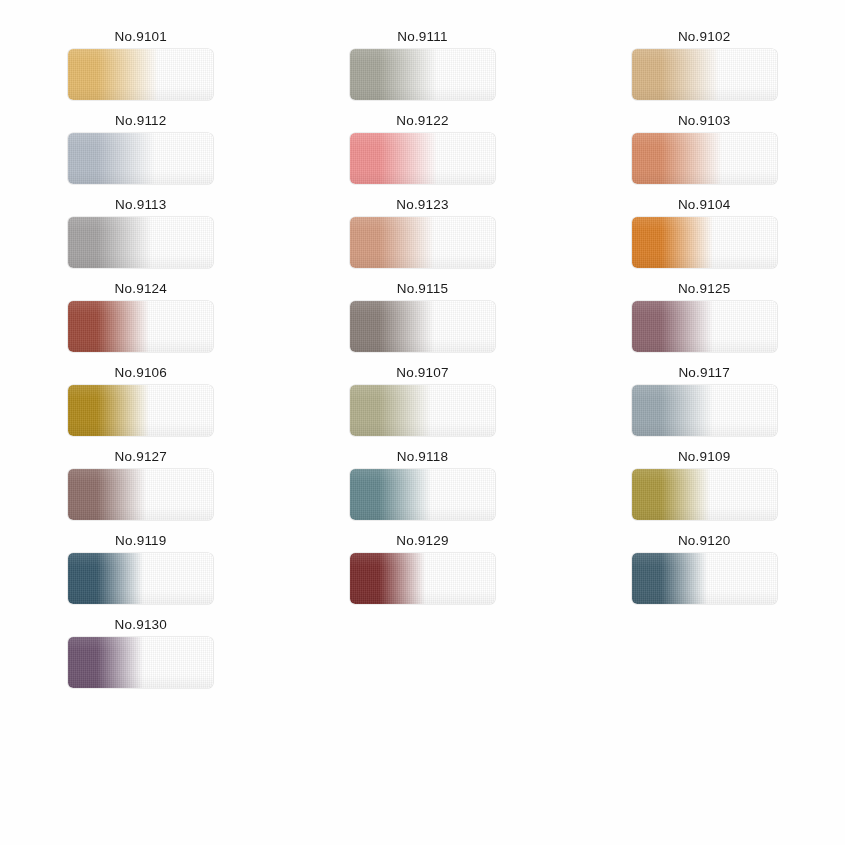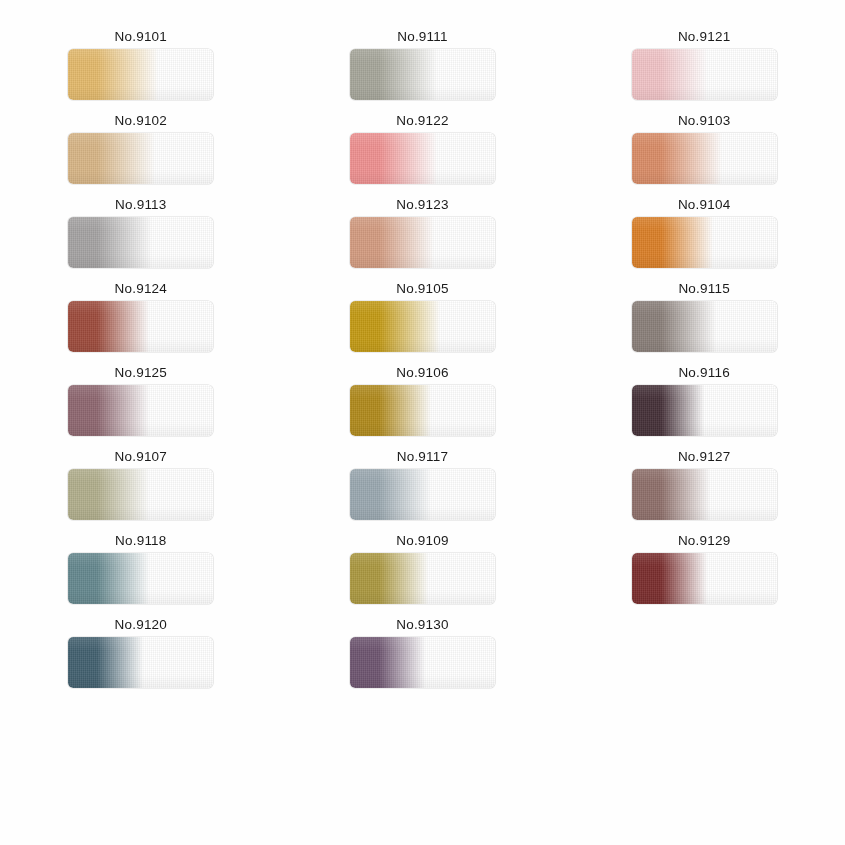--- a/index.html
+++ b/index.html
@@ -130,40 +130,40 @@
         <div class="swatch-label">No.9111</div>
         <div class="swatch-chip-wrap">
           <div class="swatch-chip">
             <div class="grad" style="background: linear-gradient(90deg, rgb(166, 166, 154) 0%, rgb(166, 166, 154) 20%, rgb(255, 255, 255) 60%, rgb(255, 255, 255) 100%);"></div>
             <div class="weave"></div>
             <div class="sheen"></div>
           </div>
         </div>
       </div>
       <div class="swatch-cell">
-        <div class="swatch-label">No.9121</div>
-        <div class="swatch-chip-wrap">
-          <div class="swatch-chip">
-            <div class="grad" style="background: linear-gradient(90deg, rgb(240, 195, 198) 0%, rgb(240, 195, 198) 20%, rgb(255, 255, 255) 52%, rgb(255, 255, 255) 100%);"></div>
-            <div class="weave"></div>
-            <div class="sheen"></div>
-          </div>
-        </div>
-      </div>
-      <div class="swatch-cell">
         <div class="swatch-label">No.9102</div>
         <div class="swatch-chip-wrap">
           <div class="swatch-chip">
             <div class="grad" style="background: linear-gradient(90deg, rgb(215, 181, 134) 0%, rgb(215, 181, 134) 20%, rgb(255, 255, 255) 60%, rgb(255, 255, 255) 100%);"></div>
             <div class="weave"></div>
             <div class="sheen"></div>
           </div>
         </div>
       </div>
       <div class="swatch-cell">
+        <div class="swatch-label">No.9112</div>
+        <div class="swatch-chip-wrap">
+          <div class="swatch-chip">
+            <div class="grad" style="background: linear-gradient(90deg, rgb(179, 187, 198) 0%, rgb(179, 187, 198) 20%, rgb(255, 255, 255) 60%, rgb(255, 255, 255) 100%);"></div>
+            <div class="weave"></div>
+            <div class="sheen"></div>
+          </div>
+        </div>
+      </div>
+      <div class="swatch-cell">
         <div class="swatch-label">No.9122</div>
         <div class="swatch-chip-wrap">
           <div class="swatch-chip">
             <div class="grad" style="background: linear-gradient(90deg, rgb(238, 144, 144) 0%, rgb(238, 144, 144) 20%, rgb(255, 255, 255) 60%, rgb(255, 255, 255) 100%);"></div>
             <div class="weave"></div>
             <div class="sheen"></div>
           </div>
         </div>
       </div>
       <div class="swatch-cell">
@@ -210,30 +210,20 @@
         <div class="swatch-label">No.9124</div>
         <div class="swatch-chip-wrap">
           <div class="swatch-chip">
             <div class="grad" style="background: linear-gradient(90deg, rgb(157, 75, 60) 0%, rgb(157, 75, 60) 20%, rgb(255, 255, 255) 56%, rgb(255, 255, 255) 100%);"></div>
             <div class="weave"></div>
             <div class="sheen"></div>
           </div>
         </div>
       </div>
       <div class="swatch-cell">
-        <div class="swatch-label">No.9105</div>
-        <div class="swatch-chip-wrap">
-          <div class="swatch-chip">
-            <div class="grad" style="background: linear-gradient(90deg, rgb(195, 154, 20) 0%, rgb(195, 154, 20) 20%, rgb(255, 255, 255) 62%, rgb(255, 255, 255) 100%);"></div>
-            <div class="weave"></div>
-            <div class="sheen"></div>
-          </div>
-        </div>
-      </div>
-      <div class="swatch-cell">
         <div class="swatch-label">No.9115</div>
         <div class="swatch-chip-wrap">
           <div class="swatch-chip">
             <div class="grad" style="background: linear-gradient(90deg, rgb(138, 127, 121) 0%, rgb(138, 127, 121) 20%, rgb(255, 255, 255) 58%, rgb(255, 255, 255) 100%);"></div>
             <div class="weave"></div>
             <div class="sheen"></div>
           </div>
         </div>
       </div>
       <div class="swatch-cell">
@@ -250,30 +240,20 @@
         <div class="swatch-label">No.9106</div>
         <div class="swatch-chip-wrap">
           <div class="swatch-chip">
             <div class="grad" style="background: linear-gradient(90deg, rgb(176, 138, 28) 0%, rgb(176, 138, 28) 20%, rgb(255, 255, 255) 56%, rgb(255, 255, 255) 100%);"></div>
             <div class="weave"></div>
             <div class="sheen"></div>
           </div>
         </div>
       </div>
       <div class="swatch-cell">
-        <div class="swatch-label">No.9116</div>
-        <div class="swatch-chip-wrap">
-          <div class="swatch-chip">
-            <div class="grad" style="background: linear-gradient(90deg, rgb(69, 48, 56) 0%, rgb(69, 48, 56) 20%, rgb(255, 255, 255) 50%, rgb(255, 255, 255) 100%);"></div>
-            <div class="weave"></div>
-            <div class="sheen"></div>
-          </div>
-        </div>
-      </div>
-      <div class="swatch-cell">
         <div class="swatch-label">No.9107</div>
         <div class="swatch-chip-wrap">
           <div class="swatch-chip">
             <div class="grad" style="background: linear-gradient(90deg, rgb(177, 174, 140) 0%, rgb(177, 174, 140) 20%, rgb(255, 255, 255) 56%, rgb(255, 255, 255) 100%);"></div>
             <div class="weave"></div>
             <div class="sheen"></div>
           </div>
         </div>
       </div>
       <div class="swatch-cell">
@@ -304,20 +284,30 @@
             <div class="weave"></div>
             <div class="sheen"></div>
           </div>
         </div>
       </div>
       <div class="swatch-cell">
         <div class="swatch-label">No.9109</div>
         <div class="swatch-chip-wrap">
           <div class="swatch-chip">
             <div class="grad" style="background: linear-gradient(90deg, rgb(171, 152, 64) 0%, rgb(171, 152, 64) 20%, rgb(255, 255, 255) 54%, rgb(255, 255, 255) 100%);"></div>
+            <div class="weave"></div>
+            <div class="sheen"></div>
+          </div>
+        </div>
+      </div>
+      <div class="swatch-cell">
+        <div class="swatch-label">No.9119</div>
+        <div class="swatch-chip-wrap">
+          <div class="swatch-chip">
+            <div class="grad" style="background: linear-gradient(90deg, rgb(56, 89, 107) 0%, rgb(56, 89, 107) 20%, rgb(255, 255, 255) 52%, rgb(255, 255, 255) 100%);"></div>
             <div class="weave"></div>
             <div class="sheen"></div>
           </div>
         </div>
       </div>
       <div class="swatch-cell">
         <div class="swatch-label">No.9129</div>
         <div class="swatch-chip-wrap">
           <div class="swatch-chip">
             <div class="grad" style="background: linear-gradient(90deg, rgb(122, 45, 45) 0%, rgb(122, 45, 45) 20%, rgb(255, 255, 255) 52%, rgb(255, 255, 255) 100%);"></div>

